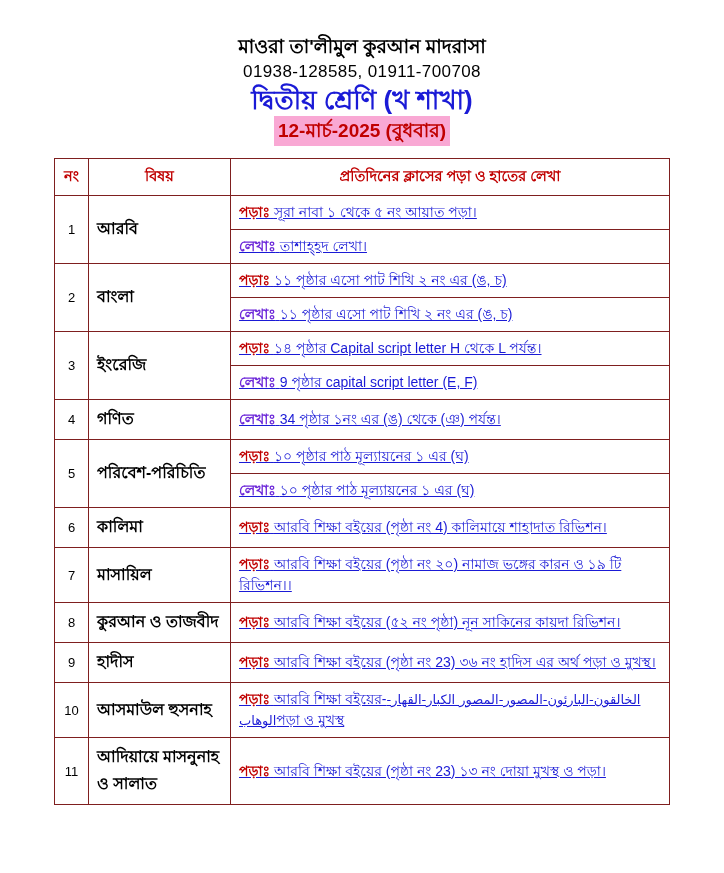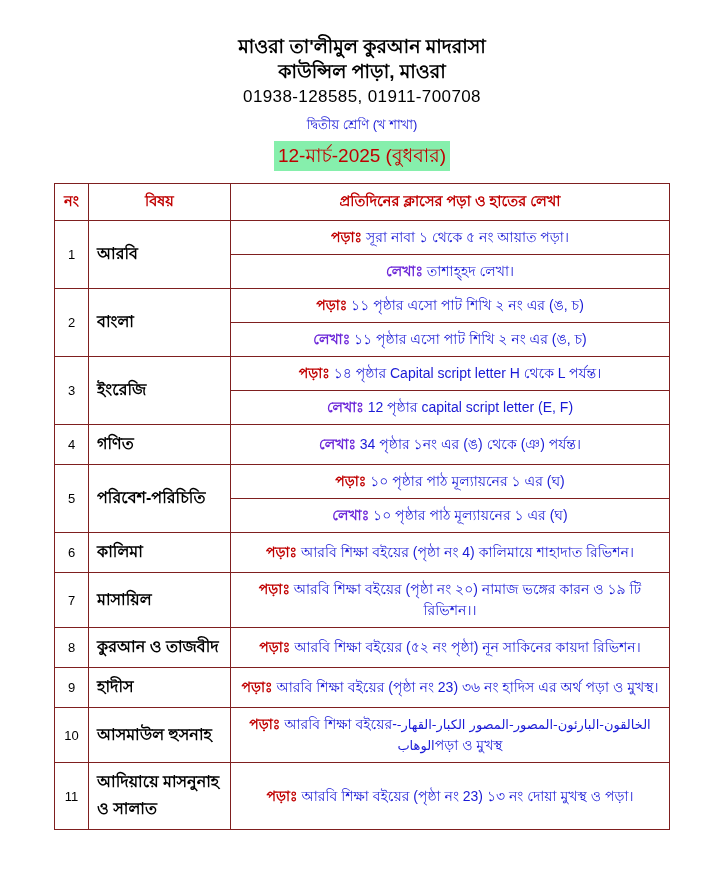--- a/index.html
+++ b/index.html
@@ -31,35 +31,35 @@
     color: #000000;
   }
   .h-phone {
     font-size: 17px;
     font-weight: normal;
     line-height: 26px;
     letter-spacing: 0.4px;
     color: #000000;
   }
   .h-class {
-    font-size: 13px;
-    font-weight: normal;
+    font-size: 26px;
+    font-weight: bold;
     line-height: 30px;
     color: #1a1ad6;
   }
   .h-date-wrap {
     line-height: 28px;
     margin-top: 1px;
   }
   .h-date {
     display: inline-block;
     font-size: 19px;
-    font-weight: normal;
+    font-weight: bold;
     color: #c00000;
-    background: #86efac;
+    background: #f9a8d4;
     padding: 1px 4px;
   }
 
   table.sheet {
     margin-top: 12px;
     border-collapse: collapse;
     width: 100%;
     table-layout: fixed;
   }
   table.sheet td, table.sheet th {
@@ -88,21 +88,22 @@
     font-size: 16px;
     font-weight: bold;
     color: #000000;
     text-align: left;
     padding-left: 10px;
   }
   td.work {
     font-size: 14px;
     line-height: 21px;
     color: #1a1ad6;
-    text-align: center;
+    text-align: left;
+    text-decoration: underline;
   }
   .tag-read {
     color: #c00000;
     font-weight: bold;
   }
   .tag-write {
     color: #6d28d9;
     font-weight: bold;
   }
   .body-text {
@@ -115,21 +116,20 @@
     unicode-bidi: isolate;
   }
 </style>
 </head>
 <body>
 
 <div class="page">
 
   <div class="header">
     <div class="h-line1">মাওরা তা'লীমুল কুরআন মাদরাসা</div>
-    <div class="h-line2">কাউন্সিল পাড়া, মাওরা</div>
     <div class="h-phone">01938-128585, 01911-700708</div>
     <div class="h-class">দ্বিতীয় শ্রেণি (খ শাখা)</div>
     <div class="h-date-wrap">
       <span class="h-date">12-মার্চ-2025 (বুধবার)</span>
     </div>
   </div>
 
   <table class="sheet">
     <colgroup>
       <col class="c-no">
@@ -159,21 +159,21 @@
         </tr>
         <tr>
           <td class="work"><span class="tag-write">লেখাঃ</span> <span class="body-text">১১ পৃষ্ঠার এসো পাট শিখি ২ নং এর (ঙ, চ)</span></td>
         </tr>
         <tr>
           <td class="no" rowspan="2">3</td>
           <td class="subject" rowspan="2">ইংরেজি</td>
           <td class="work"><span class="tag-read">পড়াঃ</span> <span class="body-text">১৪ পৃষ্ঠার Capital script letter H থেকে L পর্যন্ত।</span></td>
         </tr>
         <tr>
-          <td class="work"><span class="tag-write">লেখাঃ</span> <span class="body-text">12 পৃষ্ঠার capital script letter (E, F)</span></td>
+          <td class="work"><span class="tag-write">লেখাঃ</span> <span class="body-text">9 পৃষ্ঠার capital script letter (E, F)</span></td>
         </tr>
         <tr>
           <td class="no" rowspan="1">4</td>
           <td class="subject" rowspan="1">গণিত</td>
           <td class="work"><span class="tag-write">লেখাঃ</span> <span class="body-text">34 পৃষ্ঠার ১নং এর (ঙ) থেকে (ঞ) পর্যন্ত।</span></td>
         </tr>
         <tr>
           <td class="no" rowspan="2">5</td>
           <td class="subject" rowspan="2">পরিবেশ-পরিচিতি</td>
           <td class="work"><span class="tag-read">পড়াঃ</span> <span class="body-text">১০ পৃষ্ঠার পাঠ মূল্যায়নের ১ এর (ঘ)</span></td>

